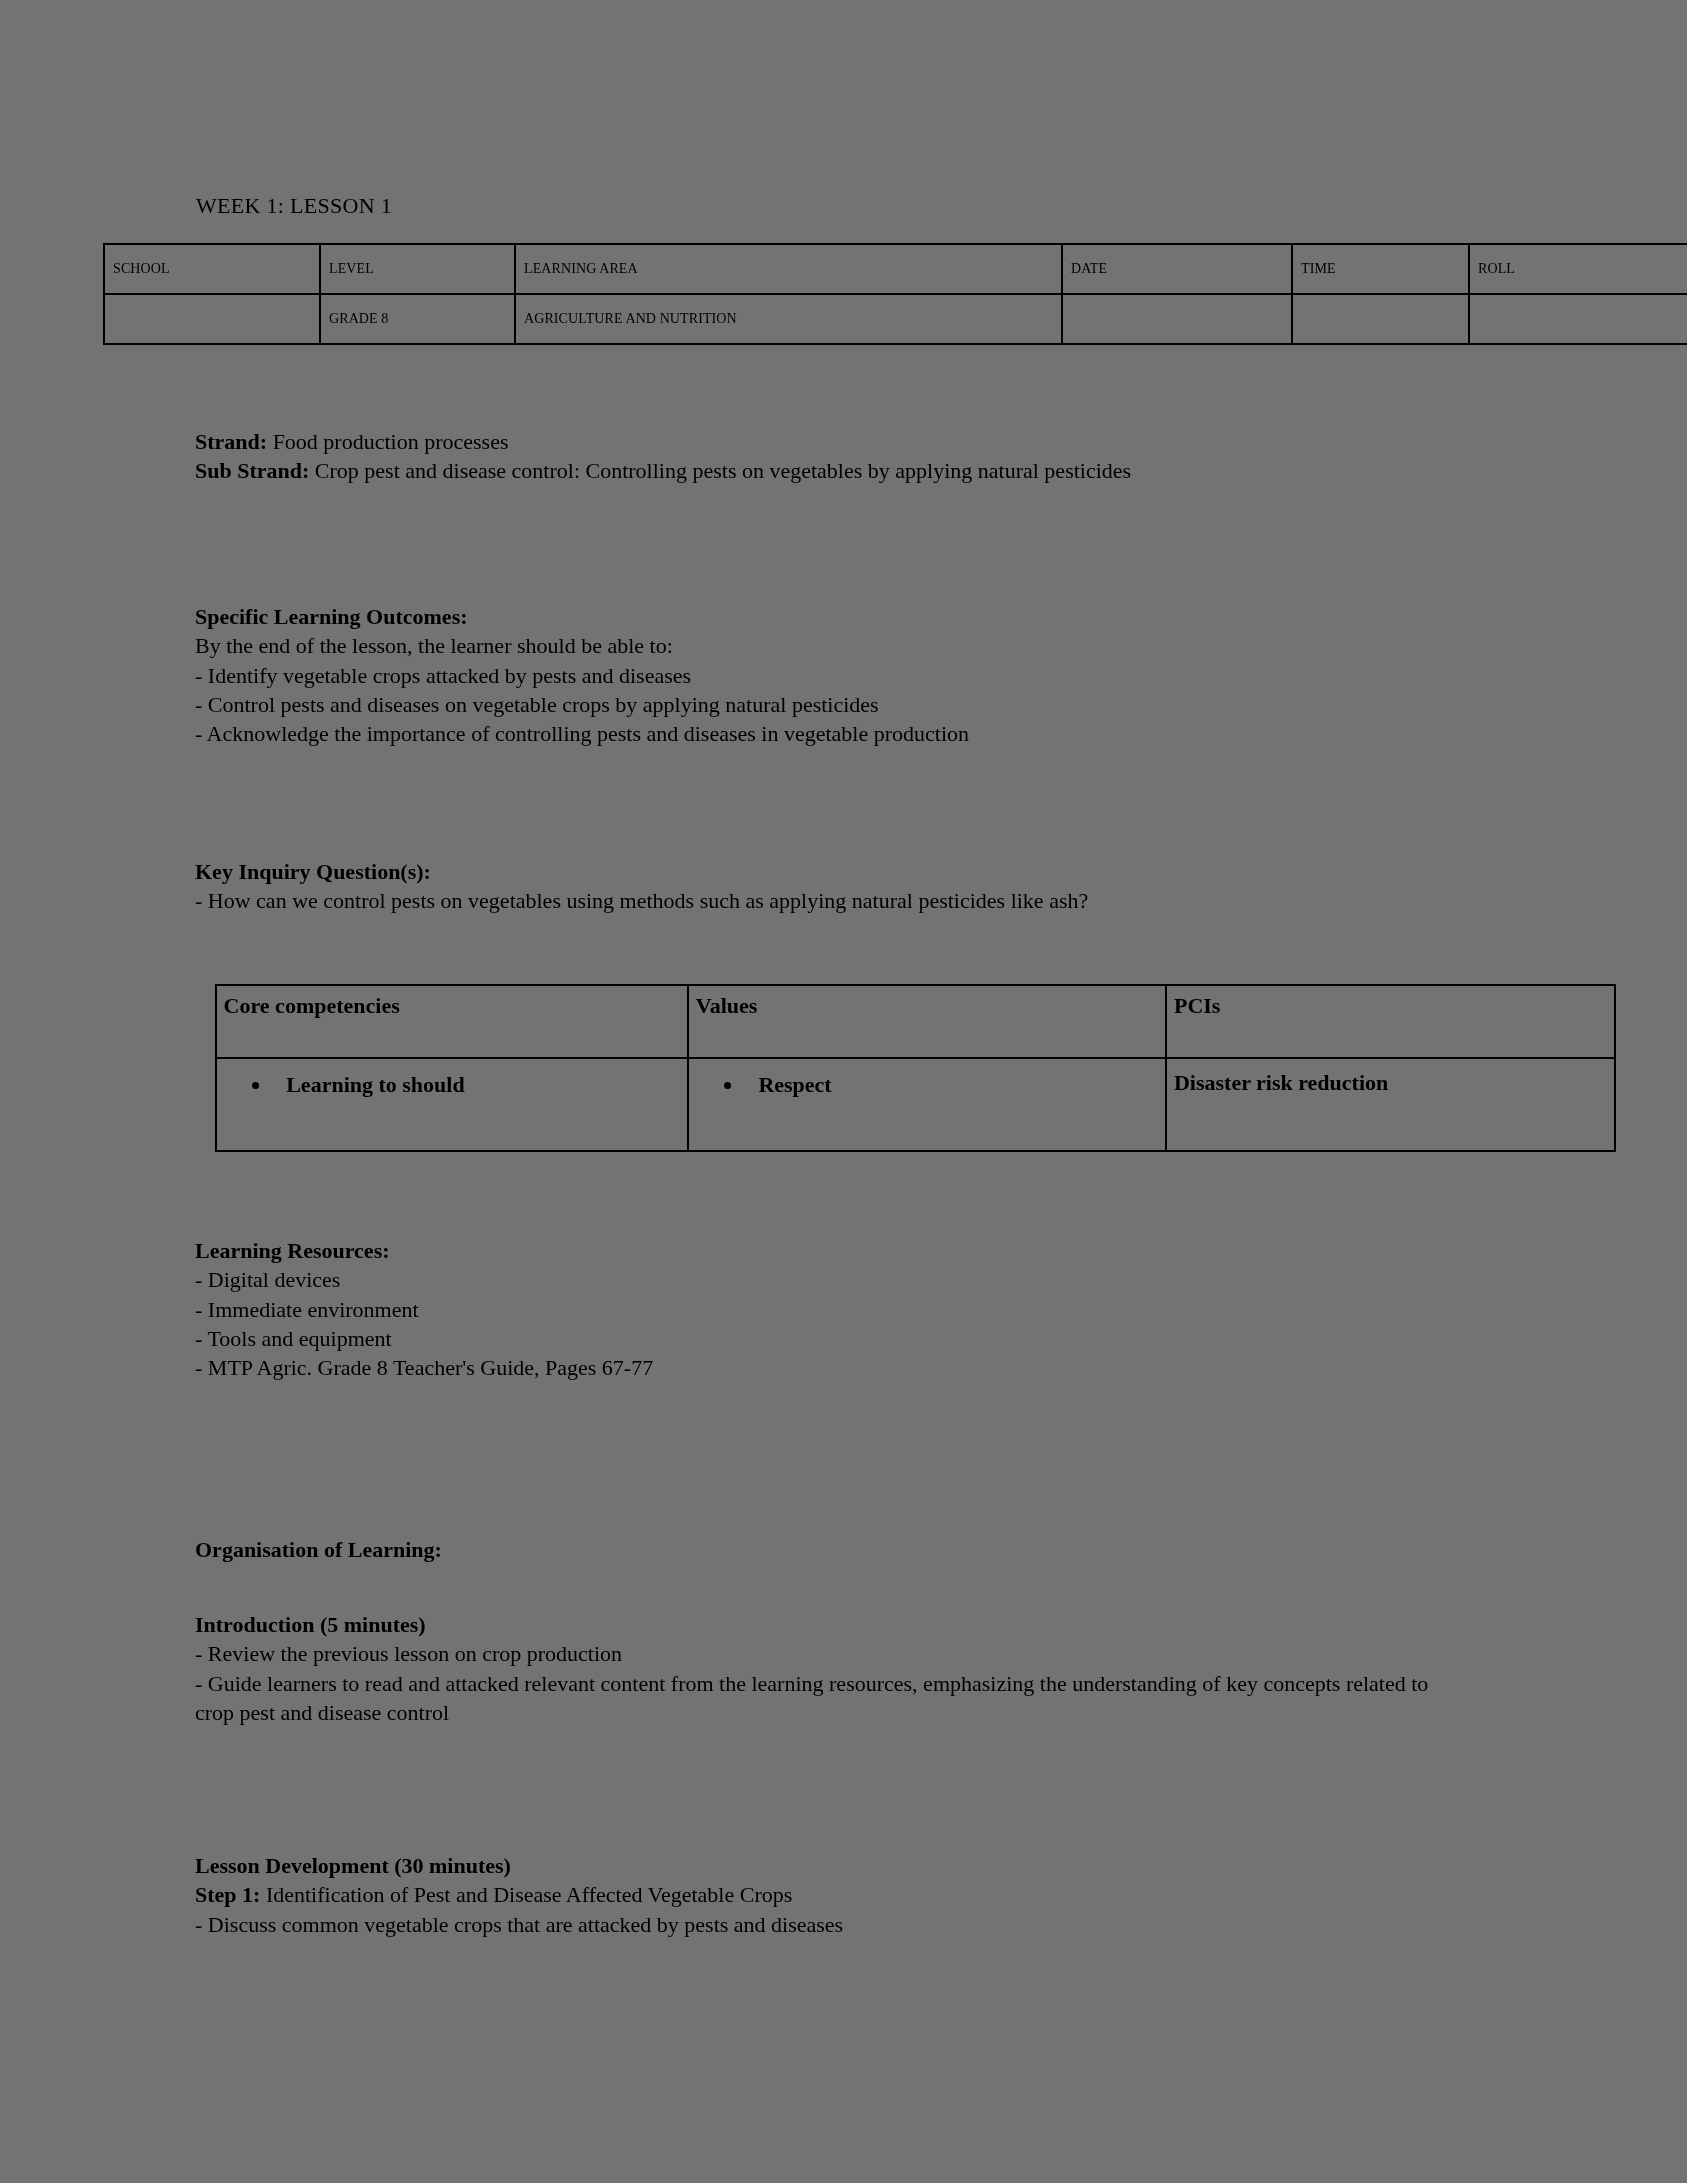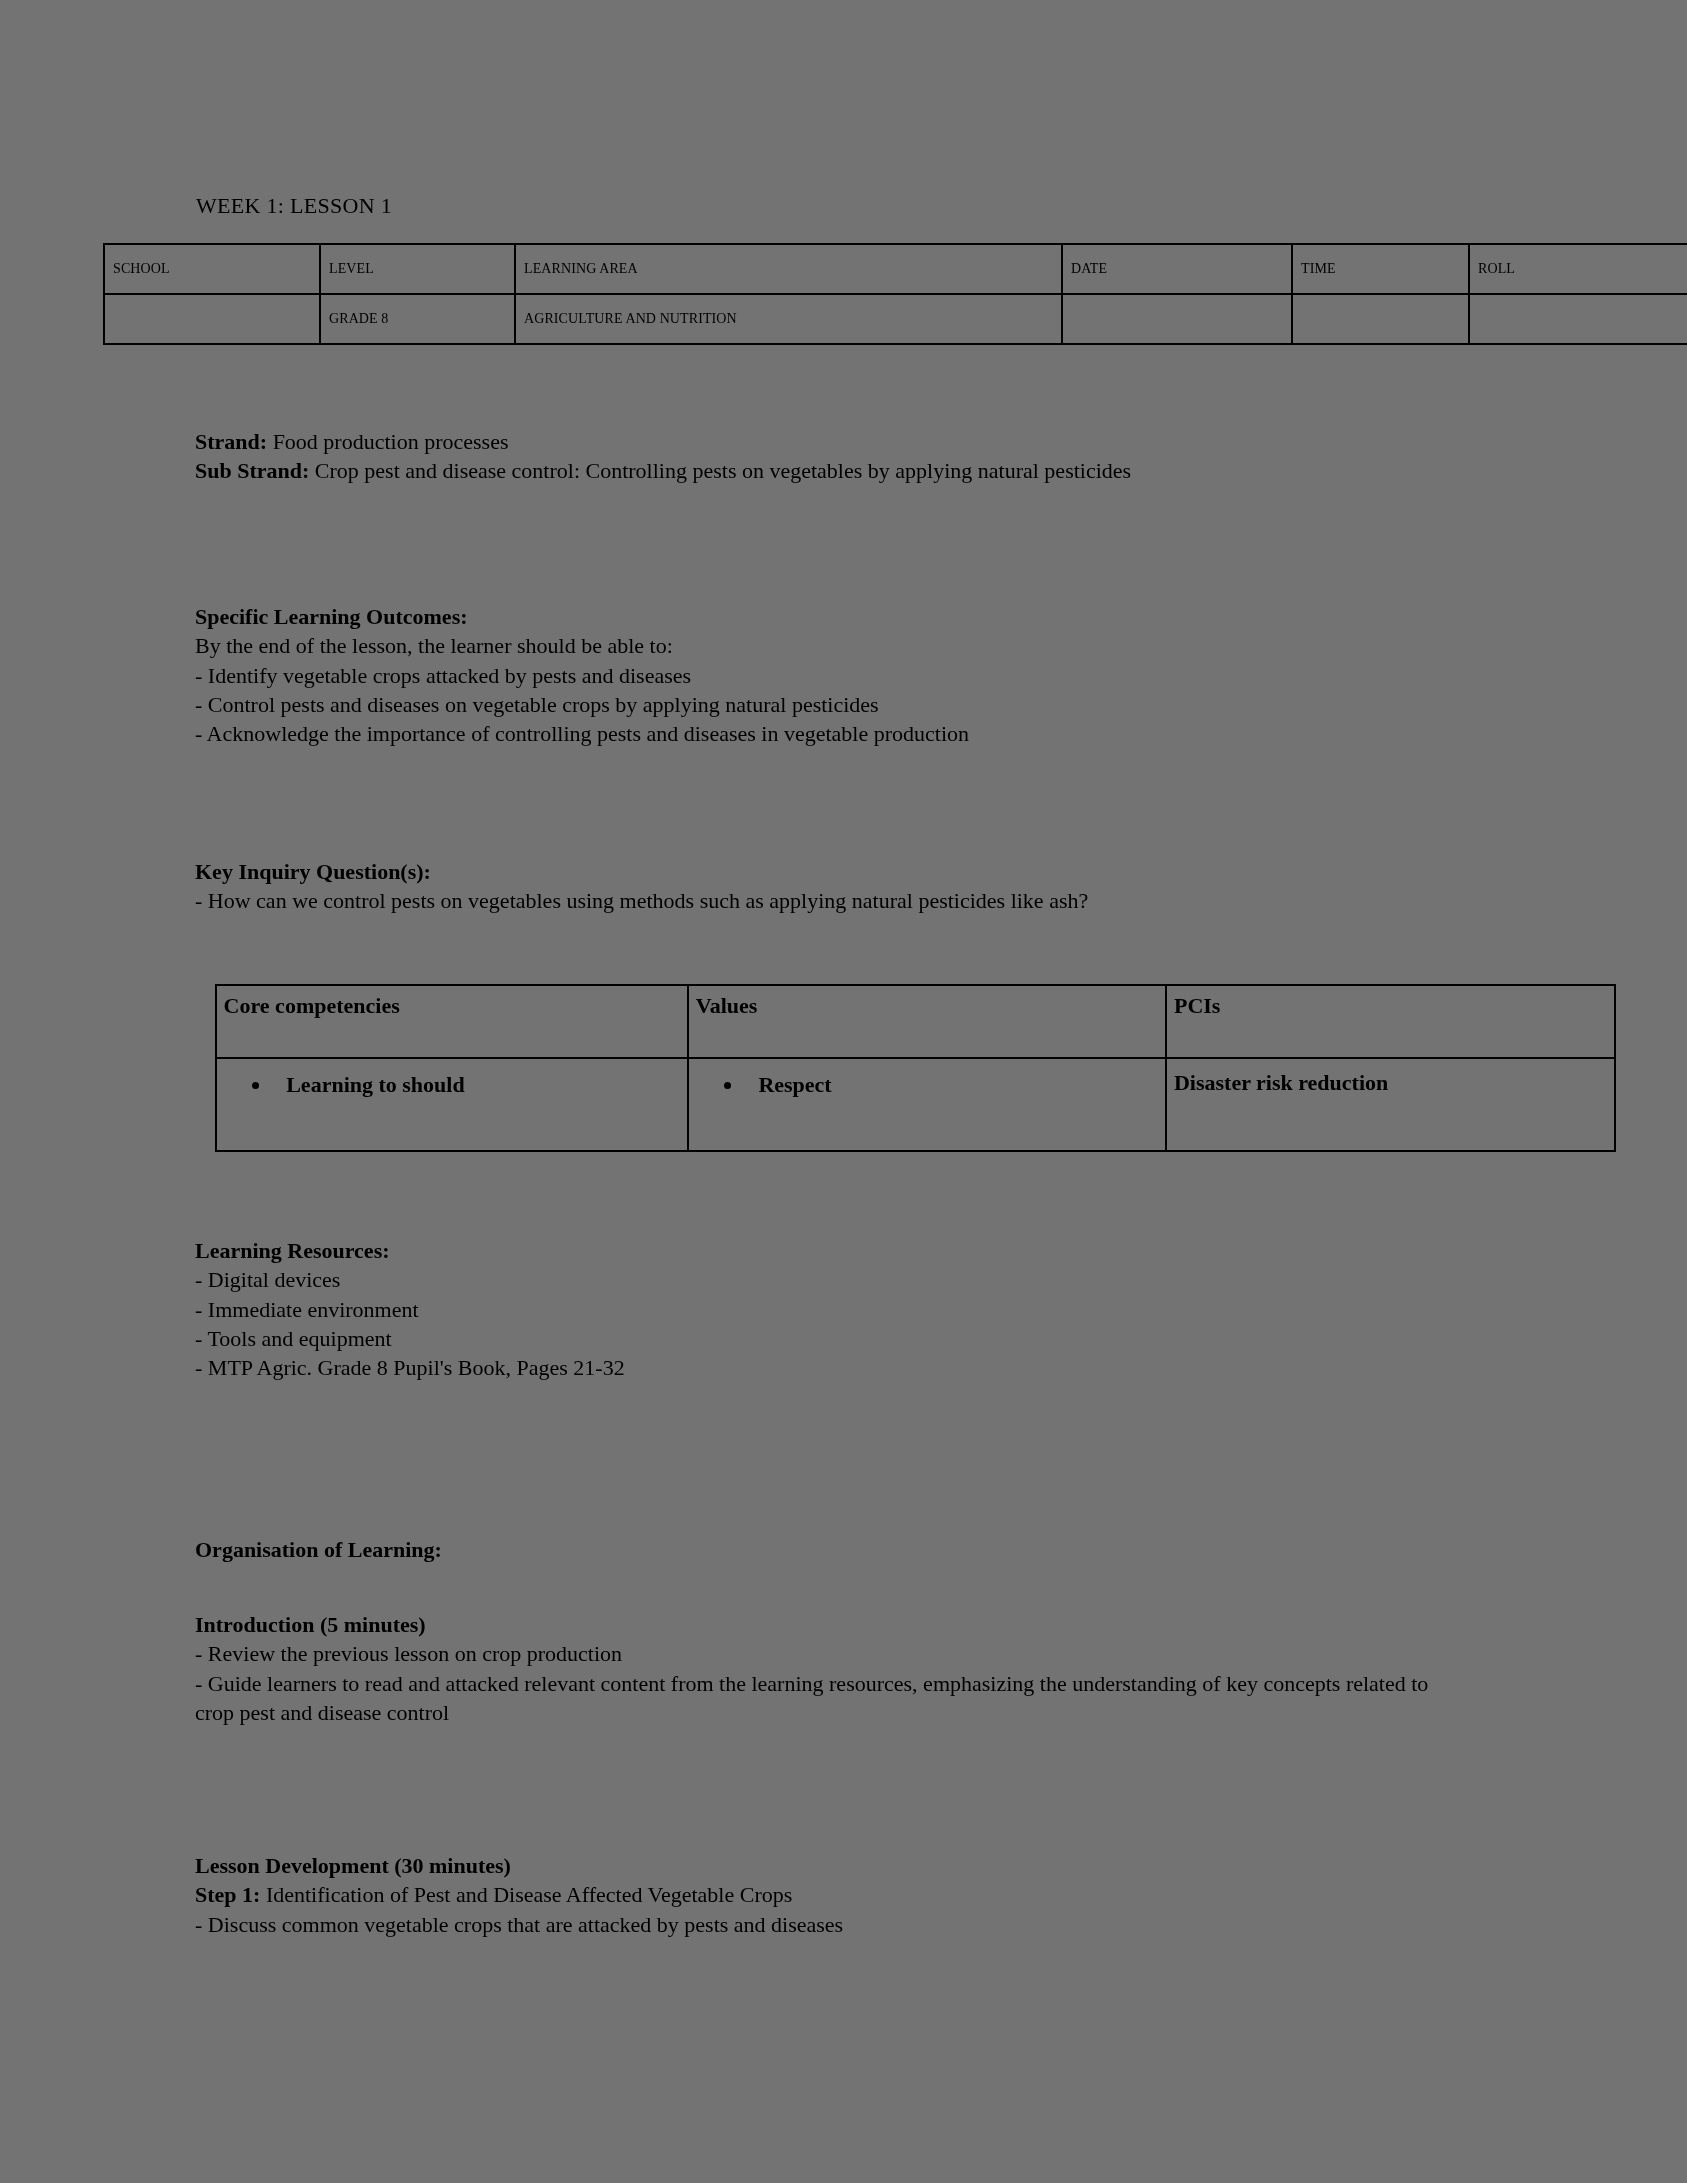--- a/index.html
+++ b/index.html
@@ -194,21 +194,21 @@
         </td>
       </tr>
     </tbody>
   </table>
 
   <div class="body-block sec-resources">
     <p class="para bold">Learning Resources:</p>
     <p class="para">- Digital devices</p>
     <p class="para">- Immediate environment</p>
     <p class="para">- Tools and equipment</p>
-    <p class="para">- MTP Agric. Grade 8 Pupil's Book, Pages 21-32</p>
+    <p class="para">- MTP Agric. Grade 8 Teacher's Guide, Pages 67-77</p>
   </div>
 
   <div class="body-block sec-organisation">
     <p class="para bold">Organisation of Learning:</p>
   </div>
 
   <div class="body-block sec-introduction">
     <p class="para bold">Introduction (5 minutes)</p>
     <p class="para">- Review the previous lesson on crop production</p>
     <p class="para">- Guide learners to read and attacked relevant content from the learning resources, emphasizing the understanding of key concepts related to crop pest and disease control</p>

